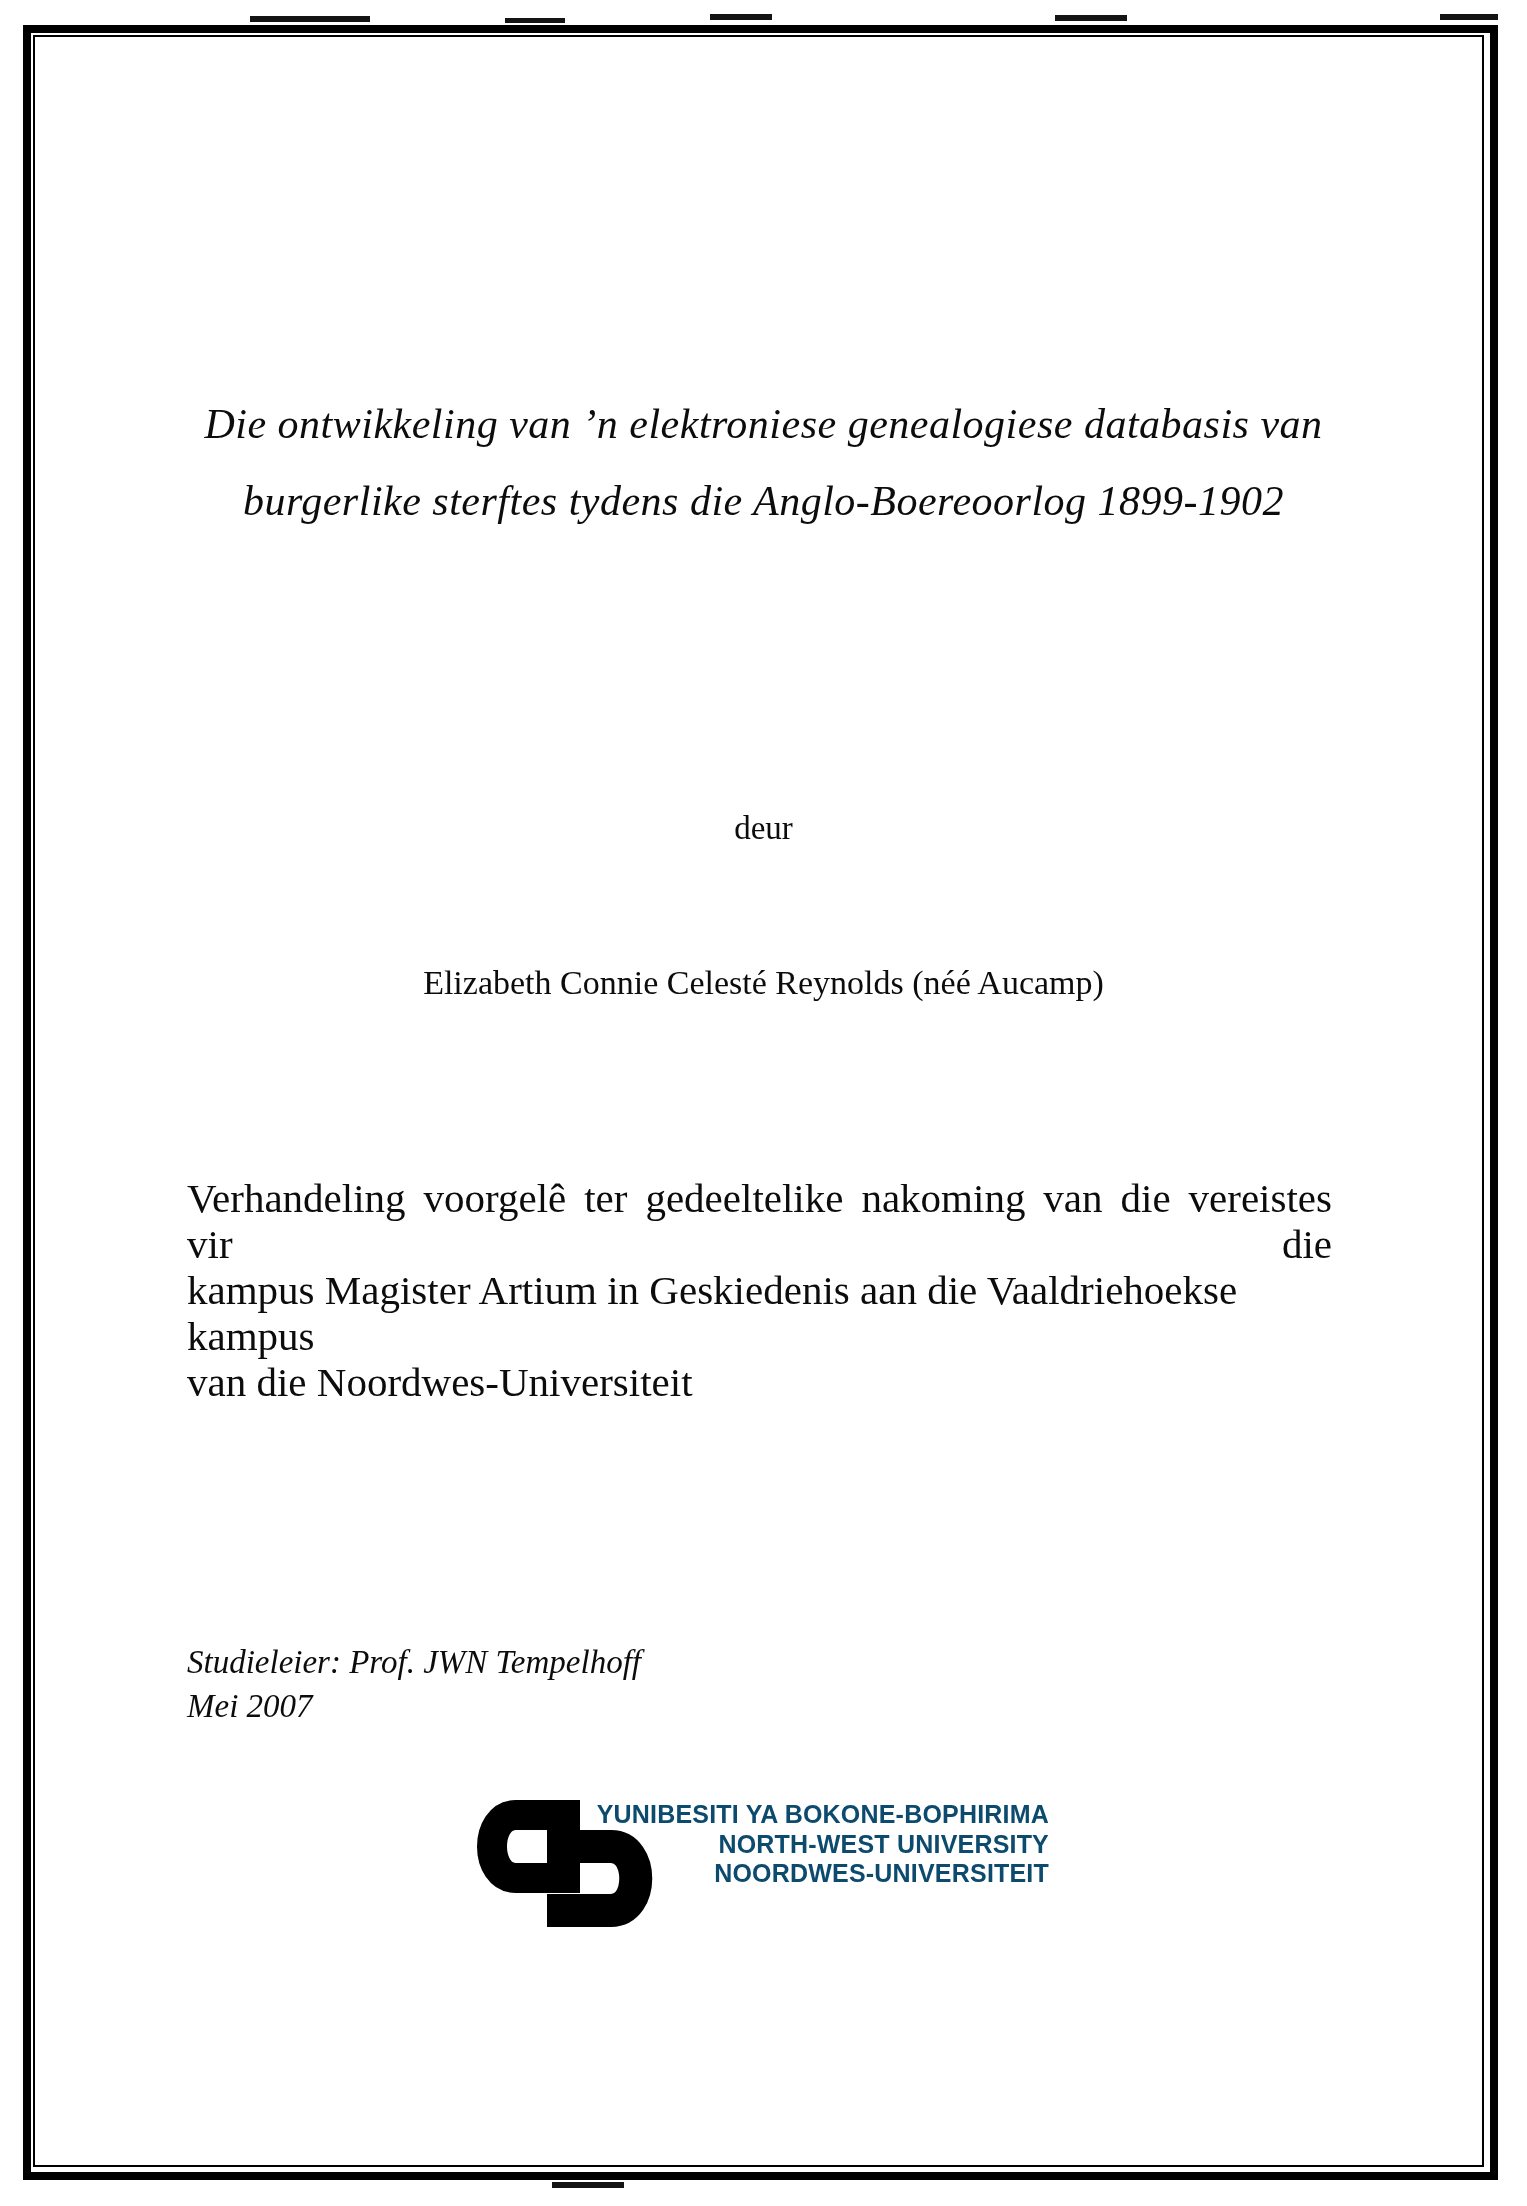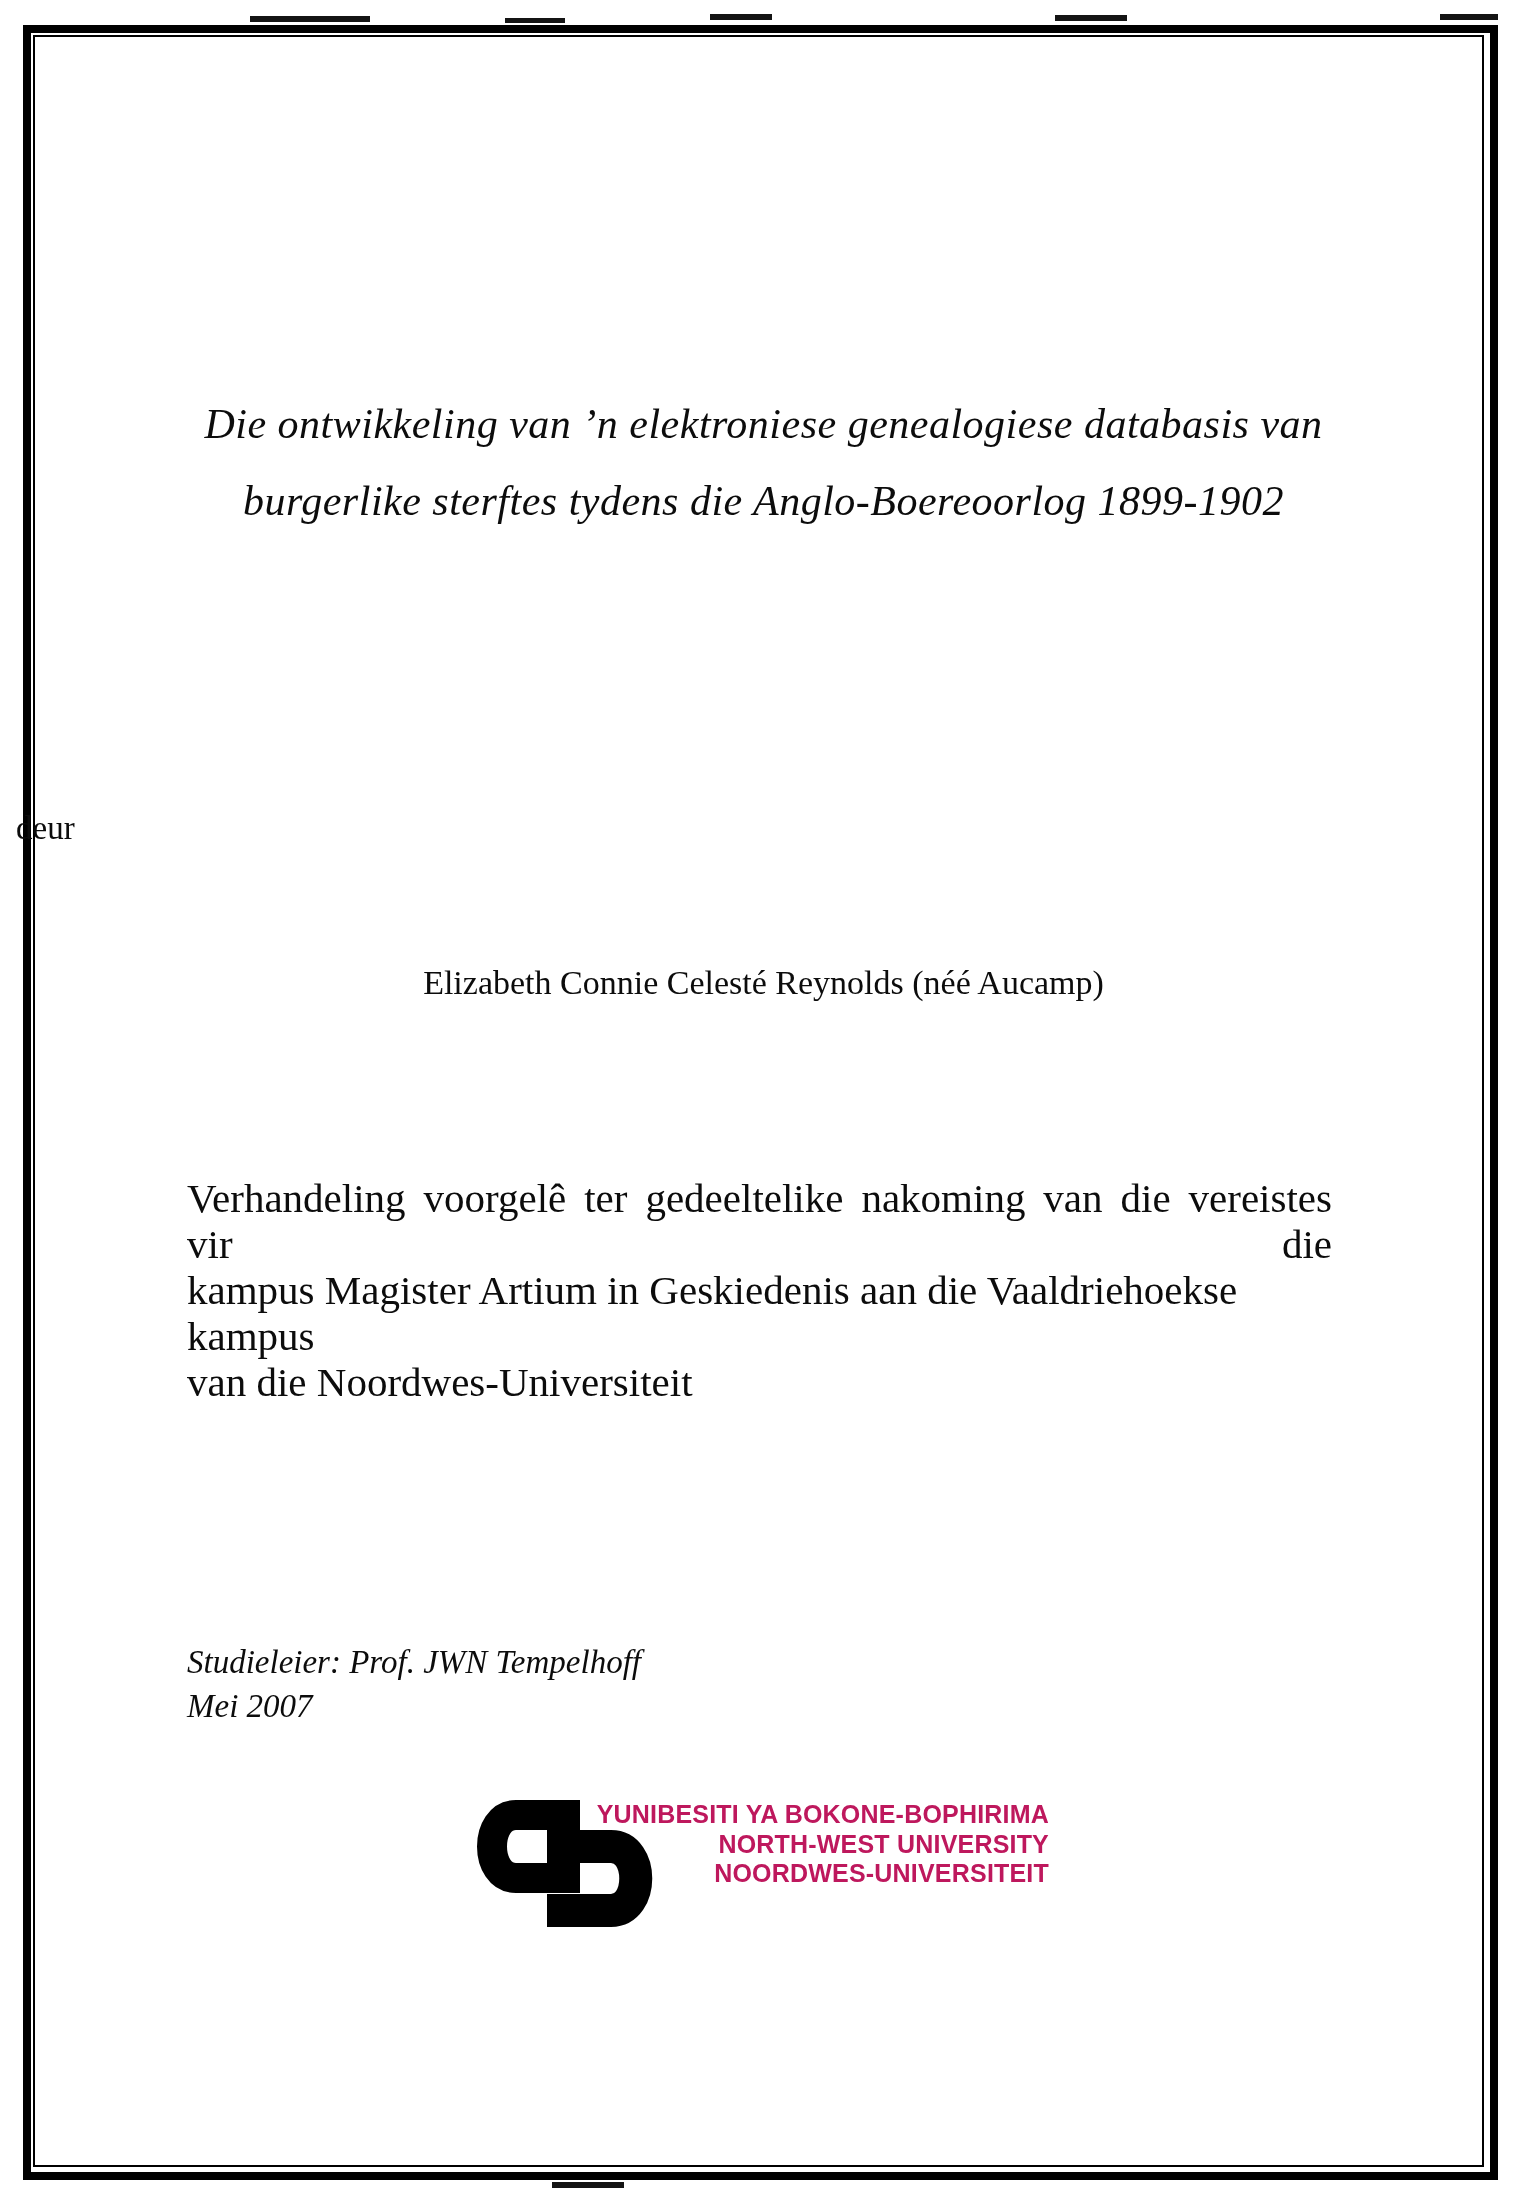--- a/index.html
+++ b/index.html
@@ -50,23 +50,23 @@
     font-weight: 400;
     line-height: 77px;
     letter-spacing: 0.5px;
   }
   .title-line { display: block; font-style: italic; }
 
   .byline {
     position: absolute;
     left: 0; right: 0;
     top: 808px;
+    text-align: center;
     font-size: 33px;
     line-height: 40px;
-    margin-left: 16px;
   }
   .author {
     position: absolute;
     left: 0; right: 0;
     top: 962px;
     text-align: center;
     font-size: 34px;
     line-height: 42px;
   }
 
@@ -109,21 +109,21 @@
   .logo-text {
     position: absolute;
     right: 0; top: 0;
     width: 578px;
     text-align: right;
     font-family: "Liberation Sans", "DejaVu Sans", sans-serif;
     font-size: 25px;
     font-weight: 700;
     line-height: 29.5px;
     letter-spacing: 0.2px;
-    color: #be185d;
+    color: #0c4a6e;
     white-space: nowrap;
   }
 </style>
 </head>
 <body>
 
 <div class="page">
 
   <div class="frame-outer"></div>
   <div class="frame-inner"></div>

